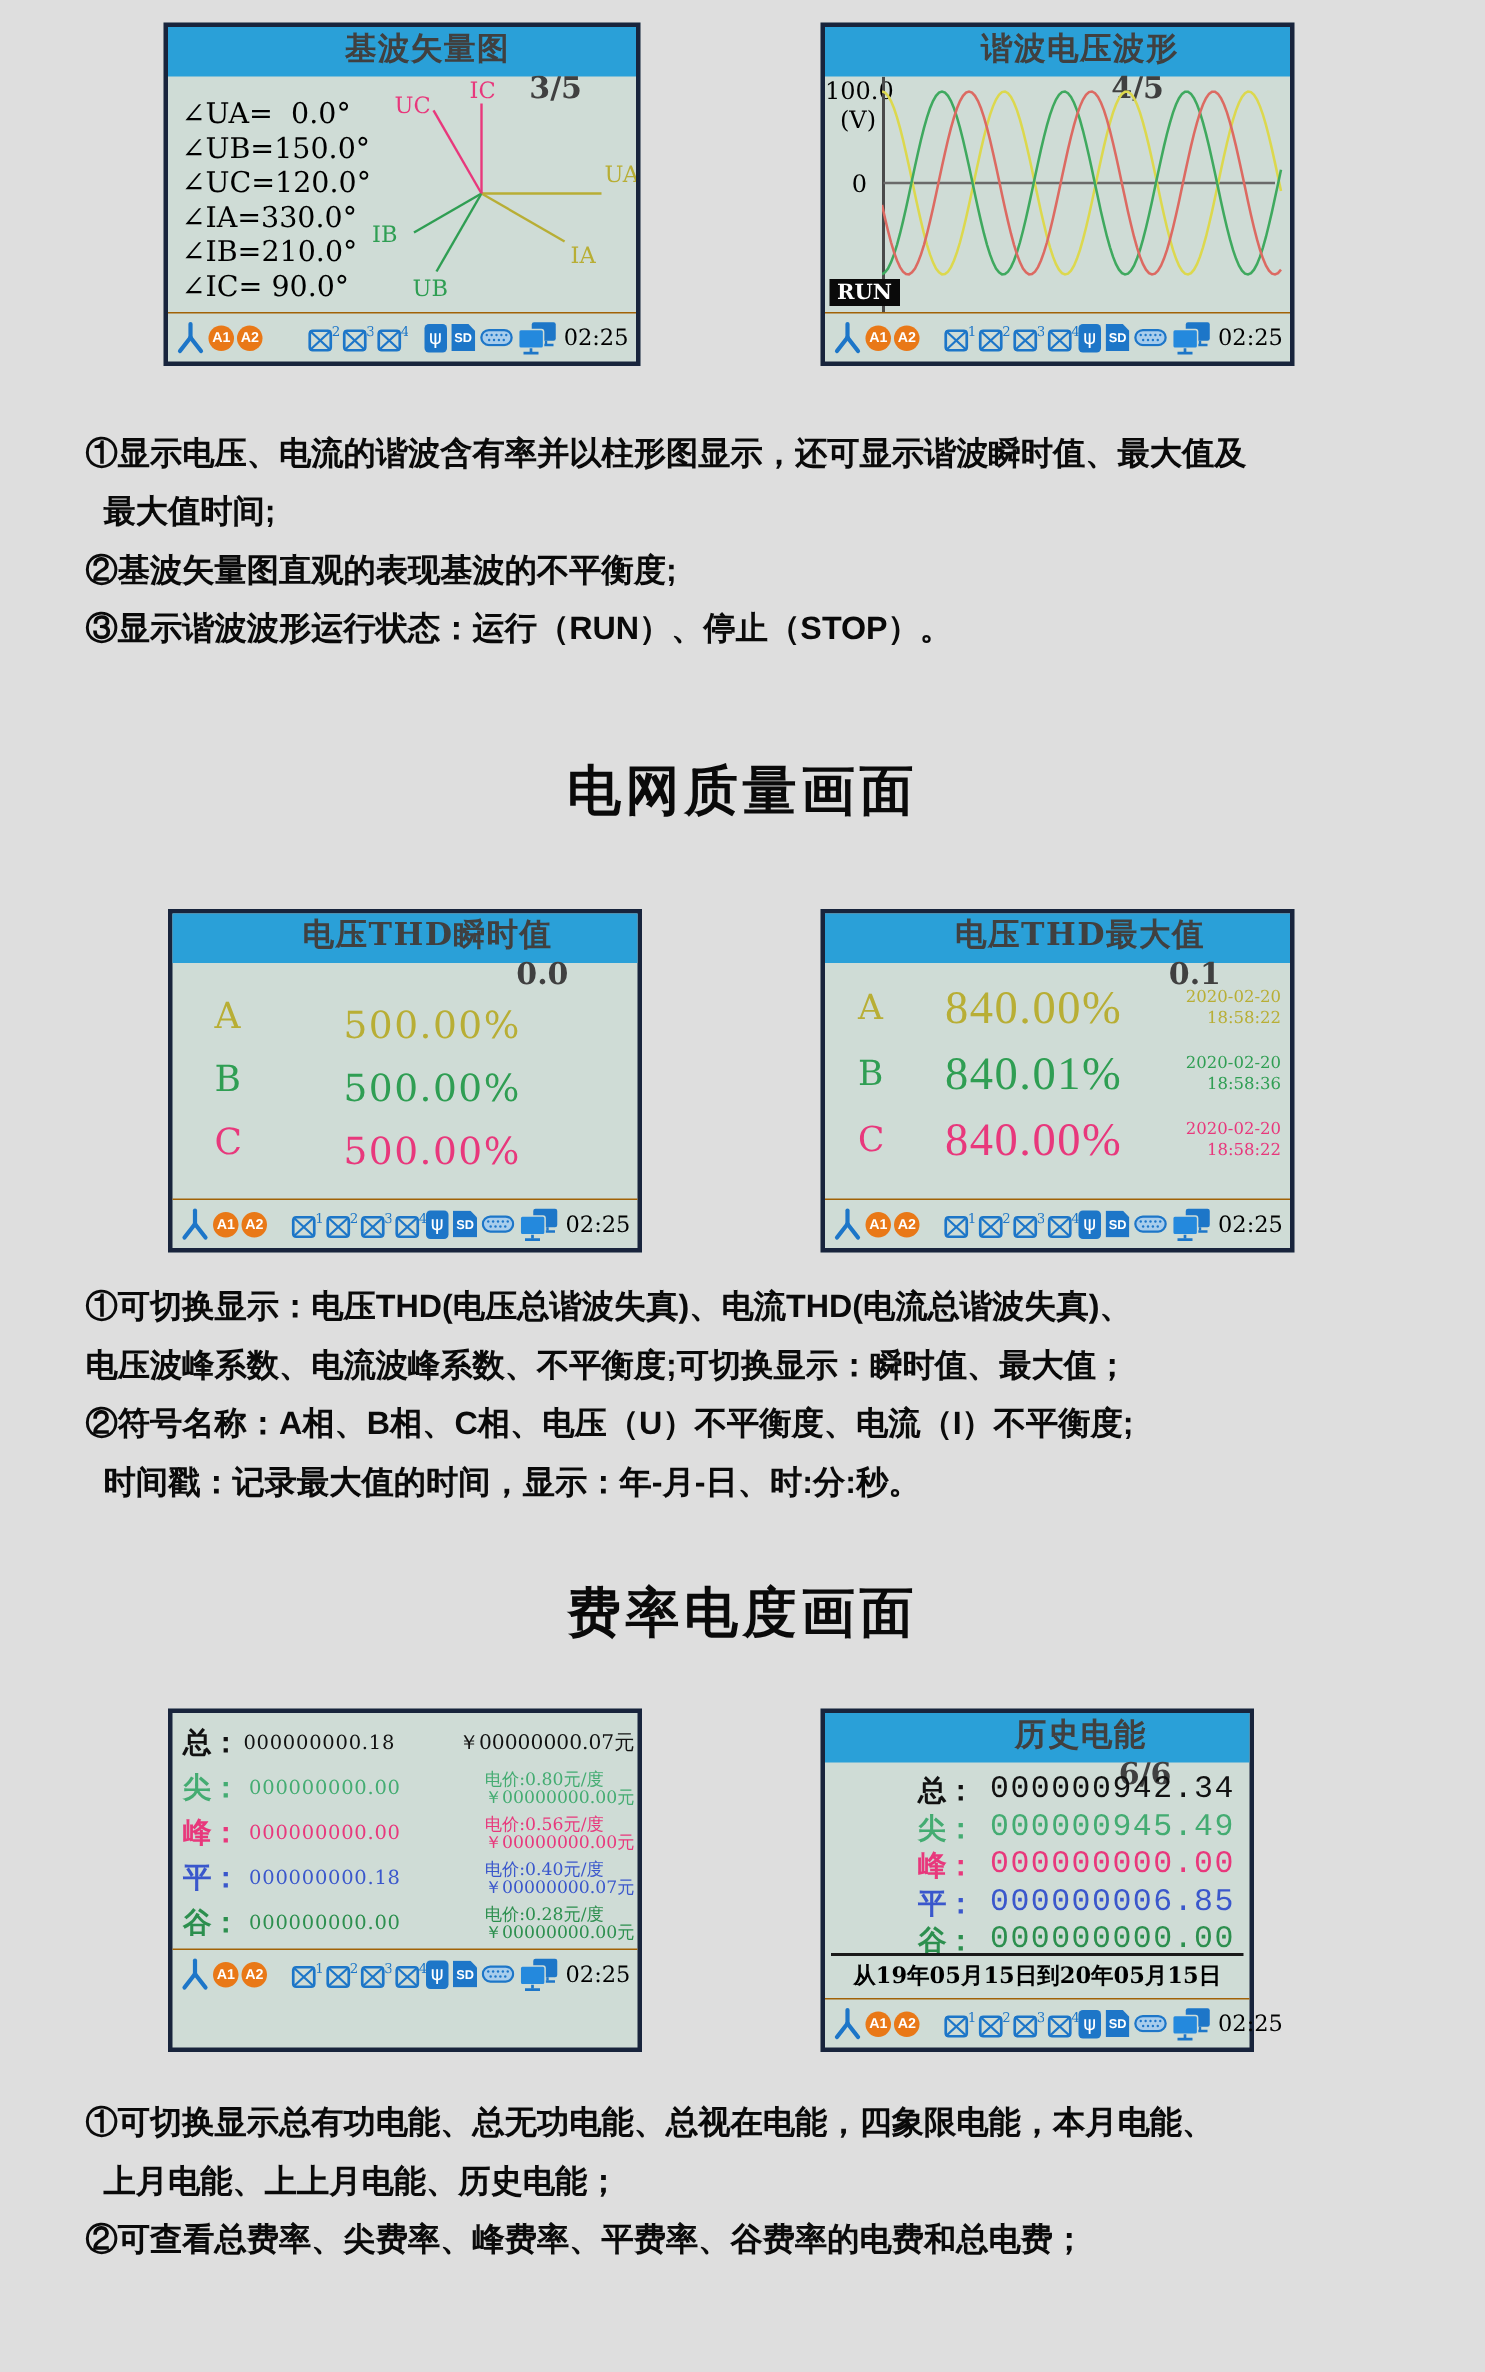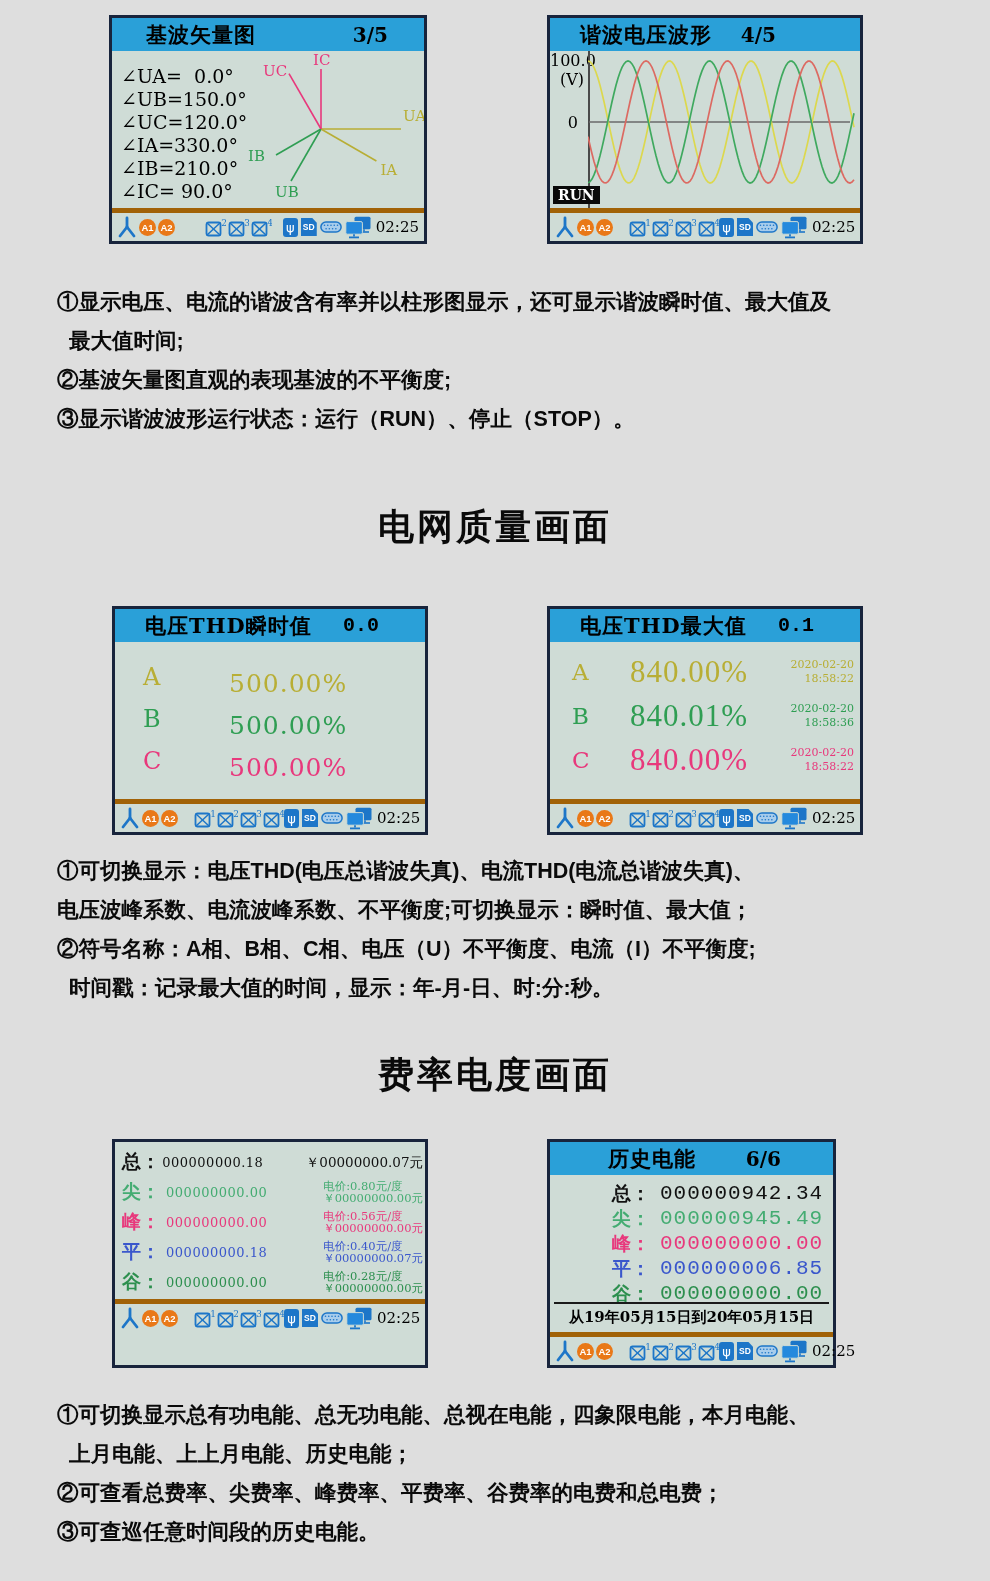--- a/index.html
+++ b/index.html
@@ -8,34 +8,34 @@
     background:#dedede;
     font-family:"Liberation Sans", sans-serif;
     color:#000;
   }
   .screen{
     position:absolute;box-sizing:border-box;
     border:3px solid #18243c;background:#cfdcd6;
   }
   .titlebar{
     height:33px;background:#2aa0d8;display:flex;align-items:center;
-    font-family:"DejaVu Serif", serif;font-weight:bold;font-size:21px;color:#000000;
+    font-family:"DejaVu Serif", serif;font-weight:bold;font-size:21px;color:#404040;flex-direction:column;
   }
   .titlebar .title{margin-left:34px;letter-spacing:1px;white-space:nowrap;}
   .titlebar .pagenum{margin-left:auto;margin-right:36px;font-size:20px;}
   .s2 .titlebar .title{margin-left:30px;}
   .s2 .titlebar .pagenum{margin-right:84px;}
   .s3 .titlebar .title,.s4 .titlebar .title{margin-left:30px;}
-  .s3 .titlebar .pagenum,.s4 .titlebar .pagenum{margin-right:46px;font-family:Liberation Mono, monospace;}
+  .s3 .titlebar .pagenum,.s4 .titlebar .pagenum{margin-right:46px;}
   .s5 .titlebar .title,.s6 .titlebar .title{margin-left:58px;}
   .s5 .titlebar .pagenum,.s6 .titlebar .pagenum{margin-right:52px;}
   .sbody{position:relative;height:157px;overflow:hidden;}
   .statusbar{
     height:33px;box-sizing:border-box;display:flex;align-items:center;
-    padding:0 5px;border-top:5px solid #a16207;
+    padding:0 5px;border-top:1px solid #a16207;
   }
   
   .angles{
     position:absolute;left:9px;top:14px;white-space:pre;
     font-family:"DejaVu Serif", serif;font-size:19px;line-height:23px;color:#000;
   }
   #vectorSvg{position:absolute;left:96px;top:0;overflow:visible;}
   
   .ylab{position:absolute;font-family:"DejaVu Serif", serif;font-size:16px;color:#000;}
   .ylab.top{left:0;top:0;width:36px;text-align:right;}
@@ -645,14 +645,13 @@
         </svg>
         <span class="sb-time">02:25</span>
       </span>
     </footer>
 </section>
 
 <div class="notes" style="top:1396px;">
   <div class="line">①可切换显示总有功电能、总无功电能、总视在电能，四象限电能，本月电能、</div>
   <div class="line">  上月电能、上上月电能、历史电能；</div>
   <div class="line">②可查看总费率、尖费率、峰费率、平费率、谷费率的电费和总电费；</div>
-  <div class="line">③可查巡任意时间段的历史电能。</div>
 </div>
 
 </body></html>

